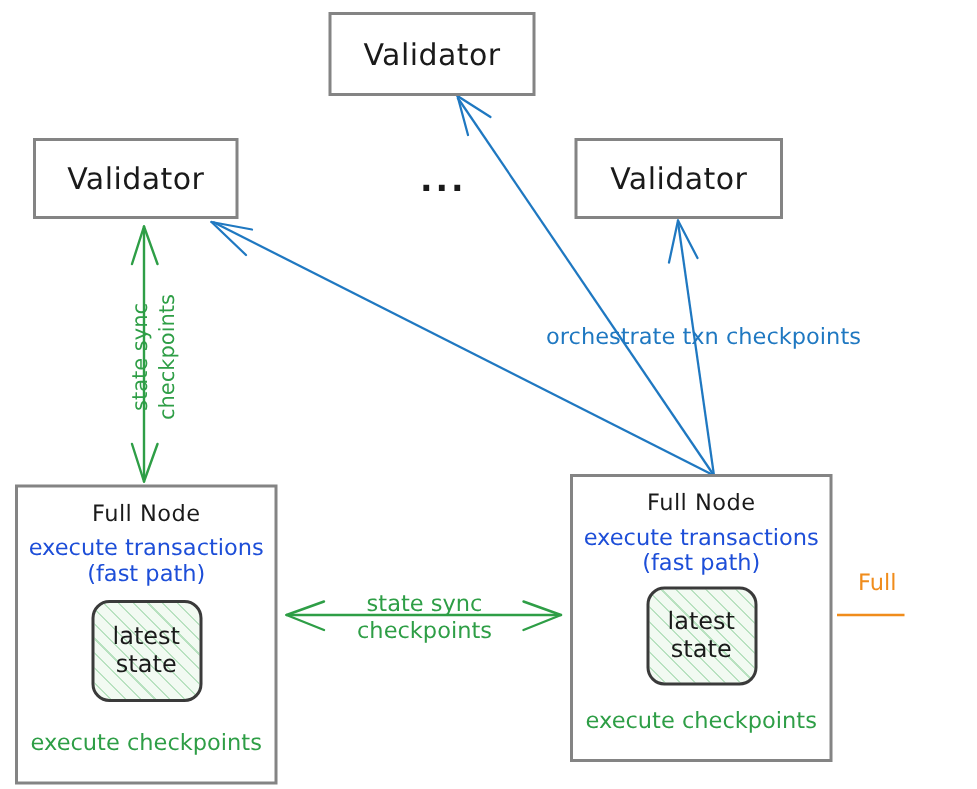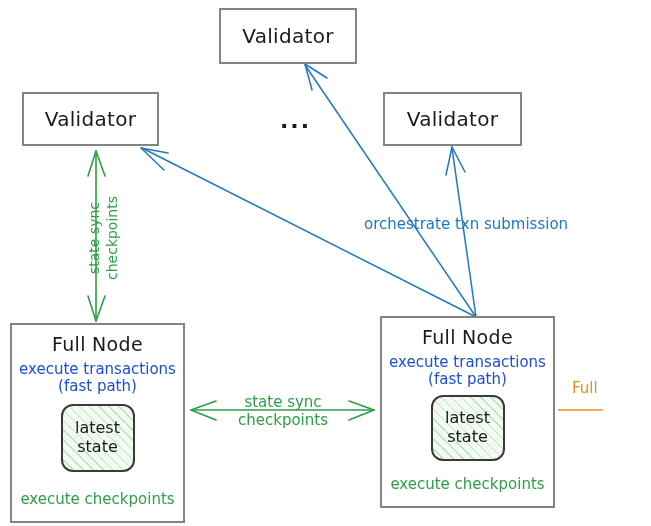--- a/index.html
+++ b/index.html
@@ -40,21 +40,21 @@
   }
   .validator-label {
     font-family: "DejaVu Sans", sans-serif;
     font-size: 20px;
     color: #1a1a1a;
     letter-spacing: 0.3px;
     white-space: nowrap;
   }
   .fullnode-title {
     font-family: "DejaVu Sans", sans-serif;
-    font-size: 19px;
+    font-size: 15px;
     color: #1a1a1a;
     letter-spacing: 0.3px;
     white-space: nowrap;
   }
   .fullnode-blue {
     font-family: "DejaVu Sans", sans-serif;
     font-size: 15px;
     color: #1d4ed8;
     text-align: center;
     line-height: 1.15;
@@ -181,21 +181,21 @@
 
   <div class="node-box validator-box" style="left:383px; top:92px; width:139px; height:54px;">
     <span class="validator-label">Validator</span>
   </div>
 
   <div class="free-label lbl-dots" style="left:280px; top:108px;">...</div>
 
   <div class="vert-label" style="left:86px; top:274px;">state sync</div>
   <div class="vert-label" style="left:104px; top:280px;">checkpoints</div>
 
-  <div class="free-label lbl-blue" style="left:364px; top:215px; font-size:15px;">orchestrate txn submission</div>
+  <div class="free-label lbl-blue" style="left:364px; top:215px; font-size:15px;">orchestrate txn checkpoints</div>
 
   <div class="mid-label" style="left:224px; top:393px; width:118px;">
     <div>state sync</div>
     <div>checkpoints</div>
   </div>
 
   <div class="free-label lbl-orange" style="left:572px; top:379px; font-size:15px;">Full</div>
 
   <div class="node-box" style="left:10px; top:323px; width:175px; height:200px; padding-top:8px;">
     <div class="fullnode-title">Full Node</div>

